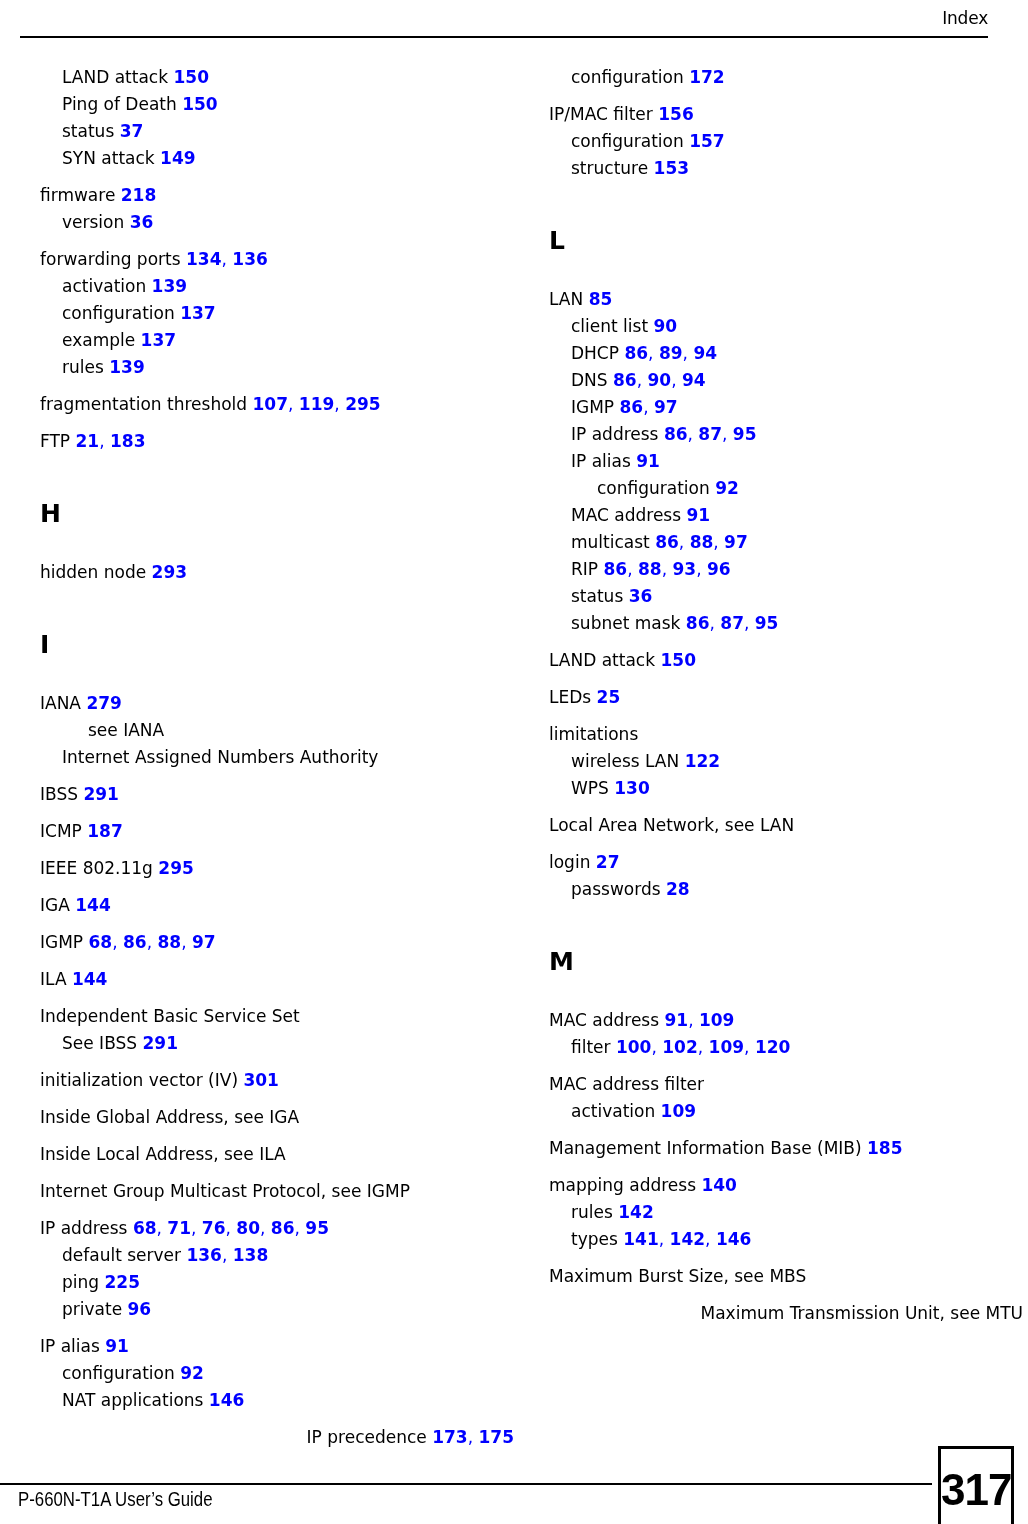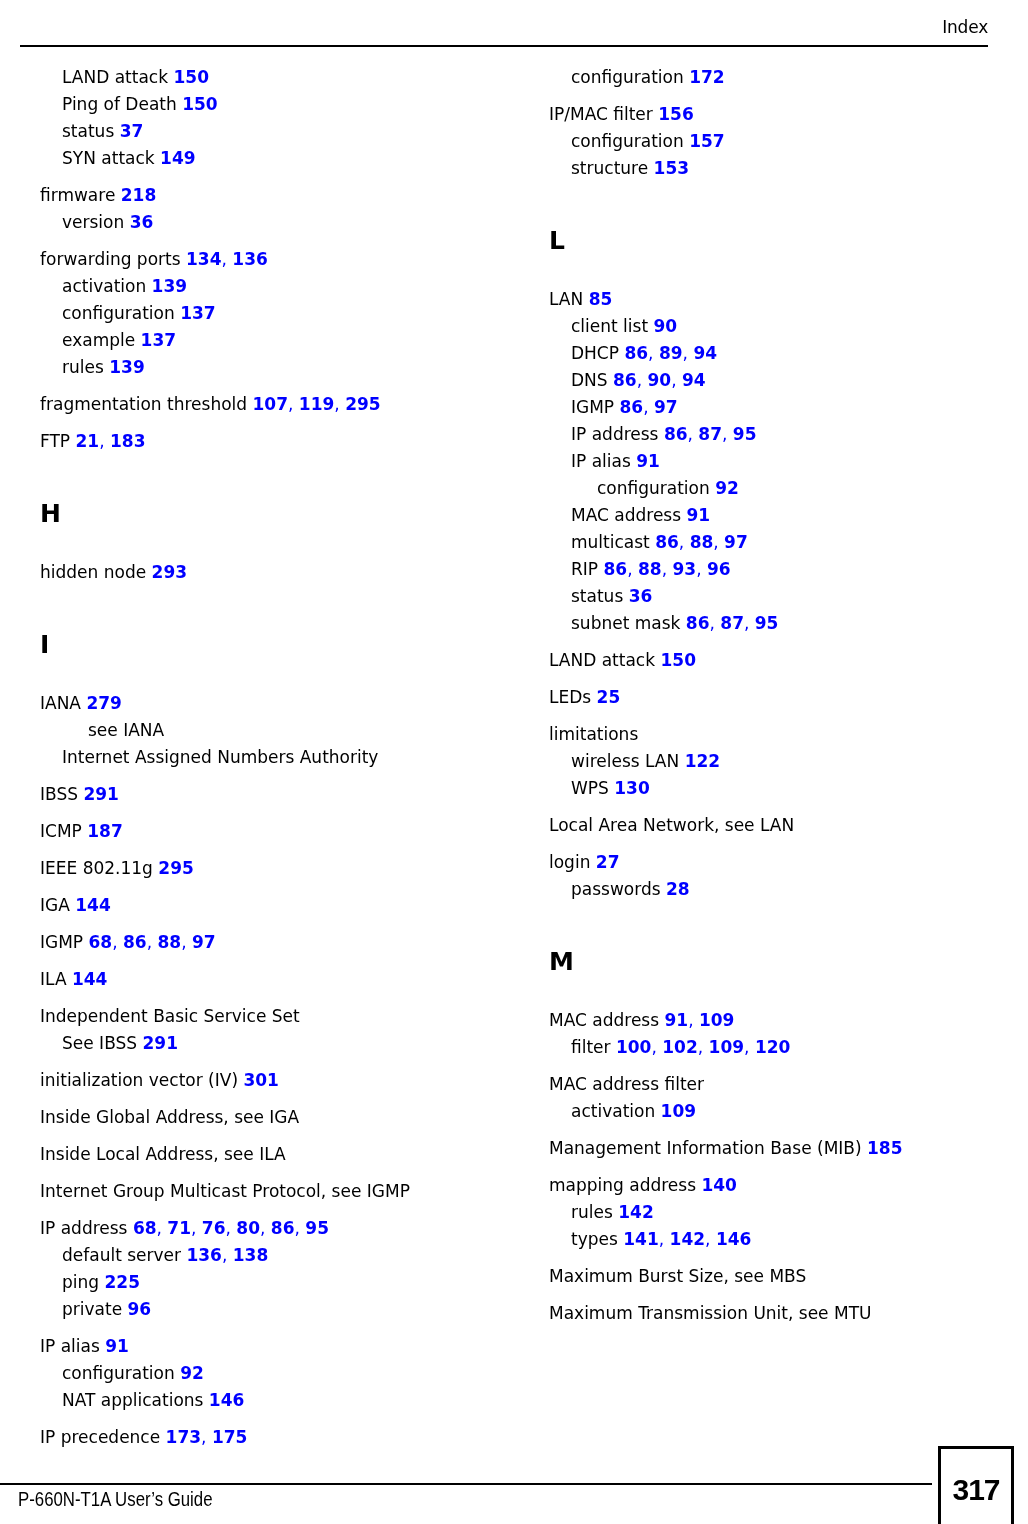--- a/index.html
+++ b/index.html
@@ -13,21 +13,21 @@
     position: relative;
     font-family: "DejaVu Sans", sans-serif;
     color: #000000;
     overflow: hidden;
   }
 
   
   .page-header {
     position: absolute;
     left: 20px;
-    top: 17px;
+    top: 8px;
     width: 968px;
     height: 34px;
   }
   .page-header .hdr-title {
     position: absolute;
     right: 0px;
     top: -2px;
     font-size: 17px;
     line-height: 24px;
     letter-spacing: -0.2px;
@@ -52,21 +52,21 @@
   .col {
     position: absolute;
     top: 8px;
     width: 474px;
   }
   .col-left  { left: 40px; }
   .col-right { left: 525px; margin-left: 24px; }
 
   
   .entry-group { margin-bottom: 10px; }
-  .entry-group:last-child { margin-bottom: 0; }
+  .entry-group:last-child { margin-bottom: 0; text-align: right; }
 
   .entry {
     font-size: 17px;
     line-height: 27px;
     white-space: nowrap;
   }
   .lvl-0 { padding-left: 0px; }
   .lvl-1 { padding-left: 22px; }
   .lvl-2 { padding-left: 48px; }
 
@@ -120,23 +120,23 @@
     height: 86px;
     border: 3px solid #000000;
     box-sizing: border-box;
     background: #ffffff;
   }
   .page-footer .pagenum {
     position: absolute;
     left: 0;
     right: 0;
     top: 22px;
-    text-align: center;
+    text-align: right;
     font-family: "Liberation Sans Narrow", "Liberation Sans", sans-serif;
-    font-size: 30px;
+    font-size: 44px;
     font-weight: bold;
     line-height: 38px;
     letter-spacing: -1px;
   }
 </style>
 </head>
 <body>
 
 <div class="page-header">
   <div class="hdr-title">Index</div>

